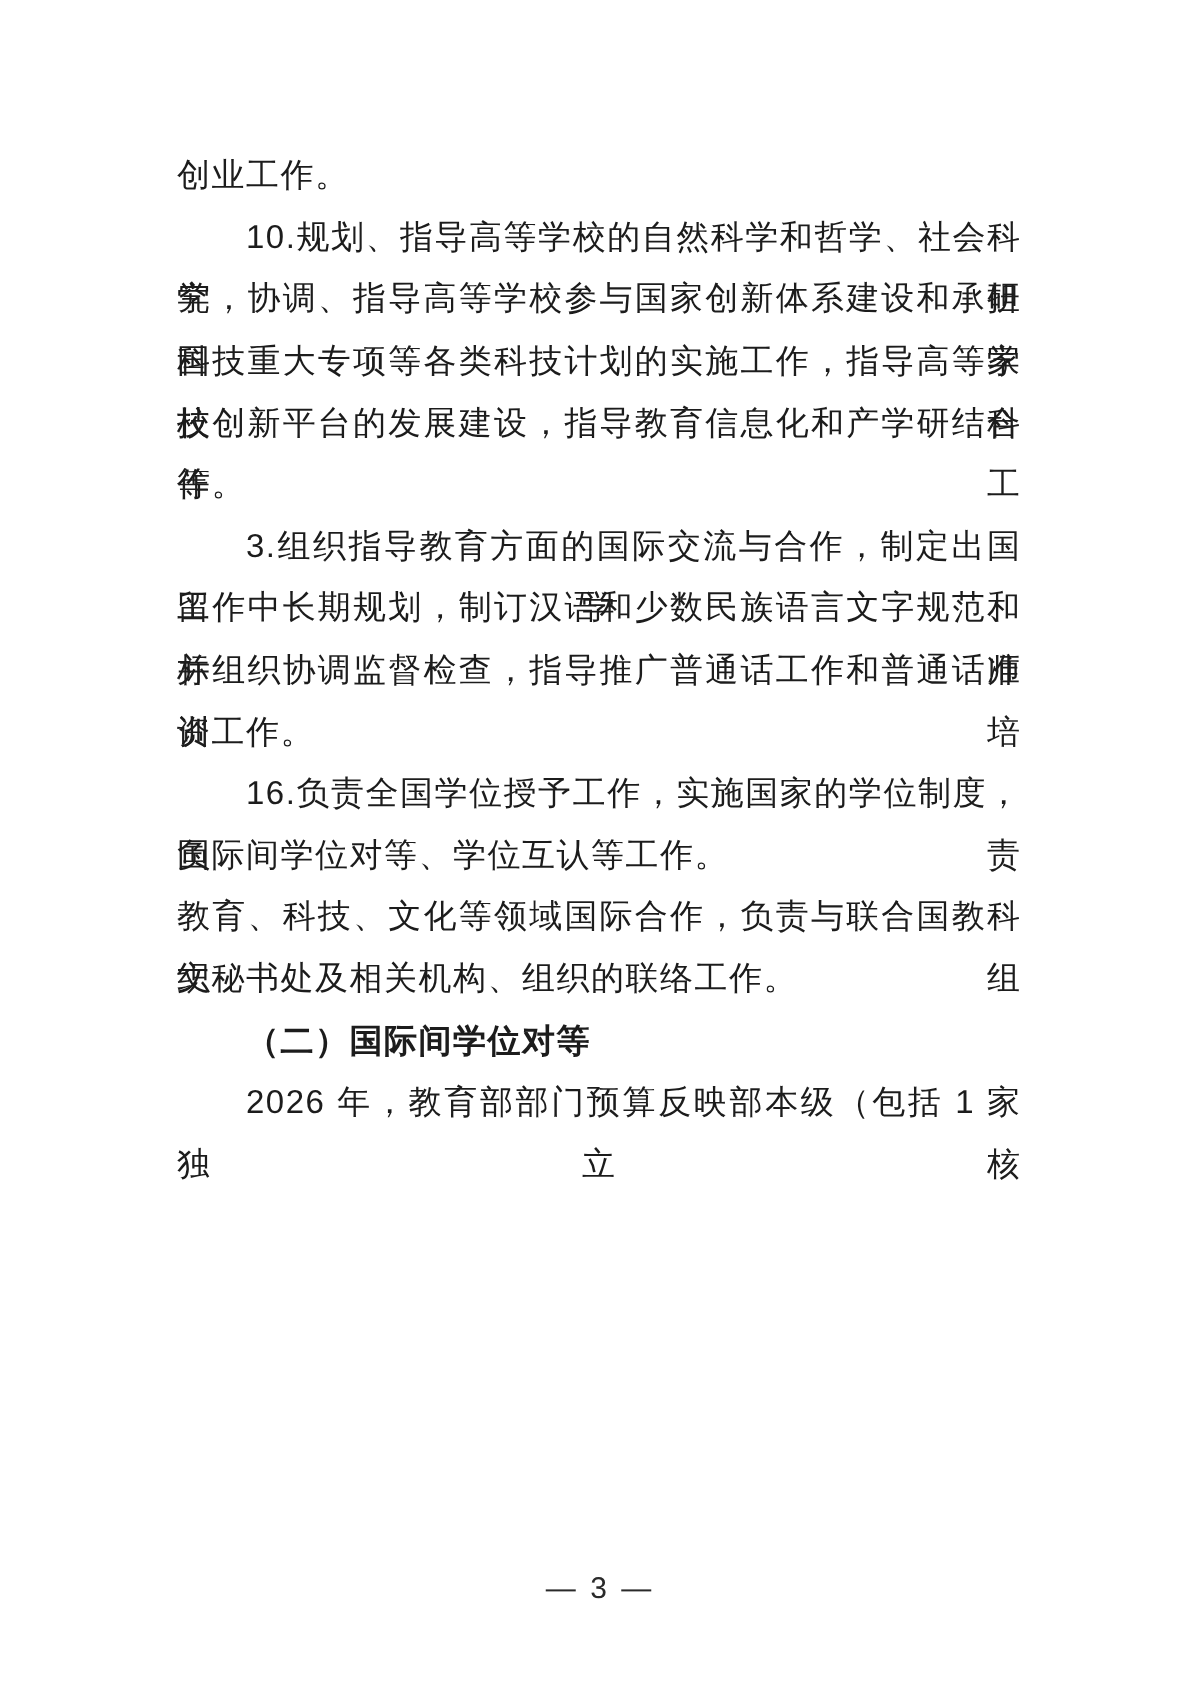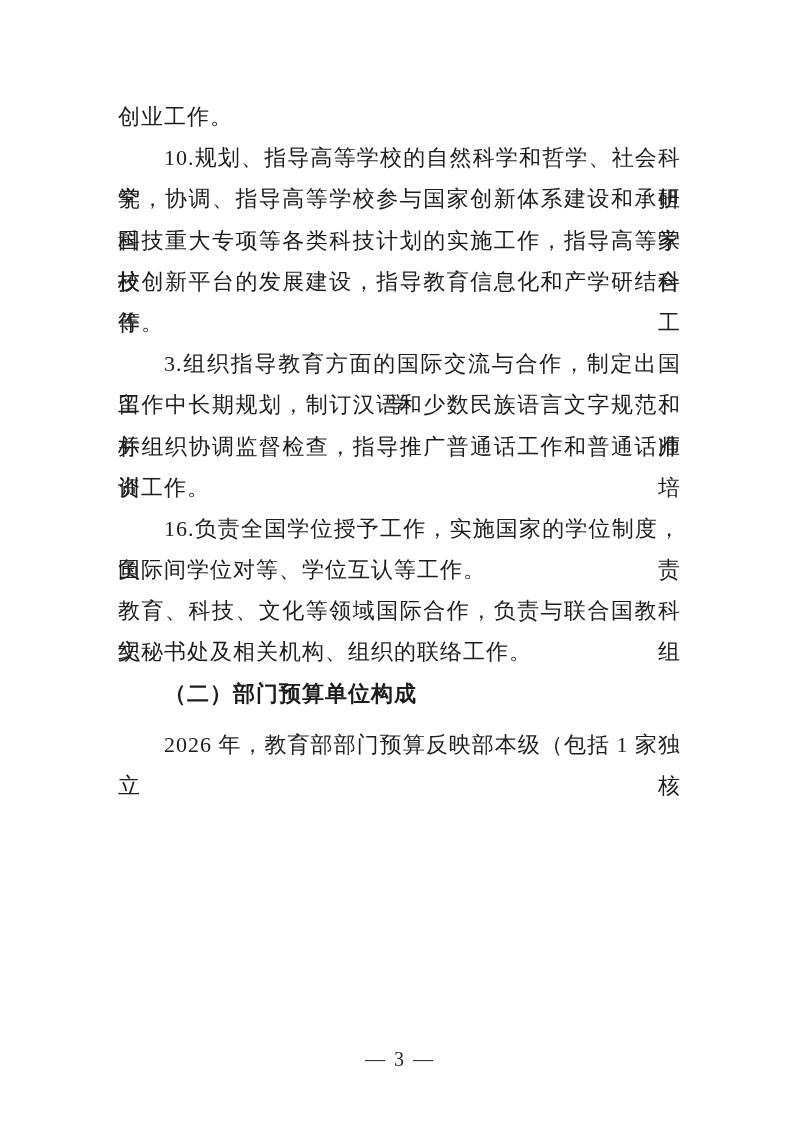--- a/index.html
+++ b/index.html
@@ -6,21 +6,21 @@
     margin: 0;
     padding: 0;
     background: #ffffff;
   }
   .page {
     position: relative;
     width: 800px;
     height: 1131px;
     background: #ffffff;
     overflow: hidden;
-    font-family: Liberation Serif, serif;
+    font-family: Liberation Sans, sans-serif;
     color: #1c1c1c;
   }
   .content {
     position: absolute;
     left: 118px;
     top: 96px;
     width: 563px;
   }
   .line {
     font-size: 22px;
@@ -35,21 +35,20 @@
     text-align: justify;
     text-align-last: justify;
   }
   .line.indent {
     text-indent: 46px;
   }
   .line.heading {
     font-weight: 700;
   }
   .line.gap-before {
-    margin-top: 10px;
   }
   .footer {
     position: absolute;
     left: 0;
     top: 1044px;
     width: 800px;
     height: 30px;
     line-height: 30px;
     text-align: center;
     font-size: 20px;
@@ -69,17 +68,17 @@
     <div class="line justify">技创新平台的发展建设，指导教育信息化和产学研结合等工</div>
     <div class="line">作。</div>
     <div class="line indent justify">3.组织指导教育方面的国际交流与合作，制定出国留学、</div>
     <div class="line justify">工作中长期规划，制订汉语和少数民族语言文字规范和标准</div>
     <div class="line justify">并组织协调监督检查，指导推广普通话工作和普通话师资培</div>
     <div class="line">训工作。</div>
     <div class="line indent justify">16.负责全国学位授予工作，实施国家的学位制度，负责</div>
     <div class="line">国际间学位对等、学位互认等工作。</div>
     <div class="line justify">教育、科技、文化等领域国际合作，负责与联合国教科文组</div>
     <div class="line">织秘书处及相关机构、组织的联络工作。</div>
-    <div class="line indent heading">（二）部门预算单位构成</div>
+    <div class="line indent heading">（二）国际间学位对等</div>
     <div class="line indent justify gap-before">2026 年，教育部部门预算反映部本级（包括 1 家独立核</div>
   </div>
   <div class="footer">— 3 —</div>
 </div>
 
 </body></html>

